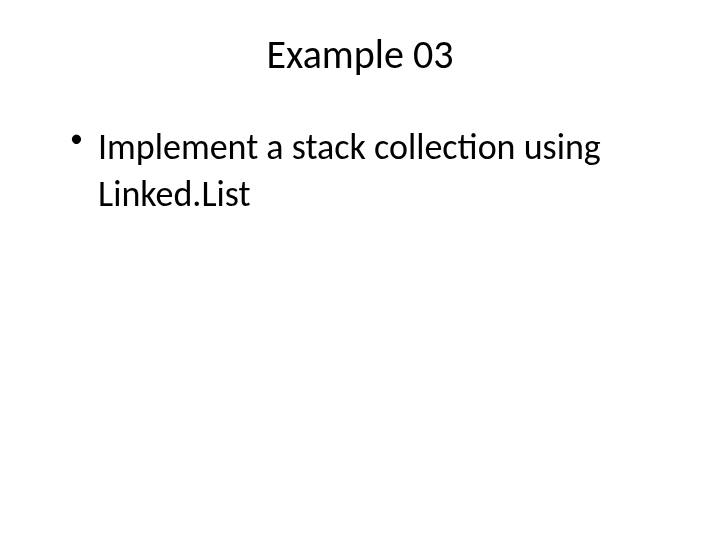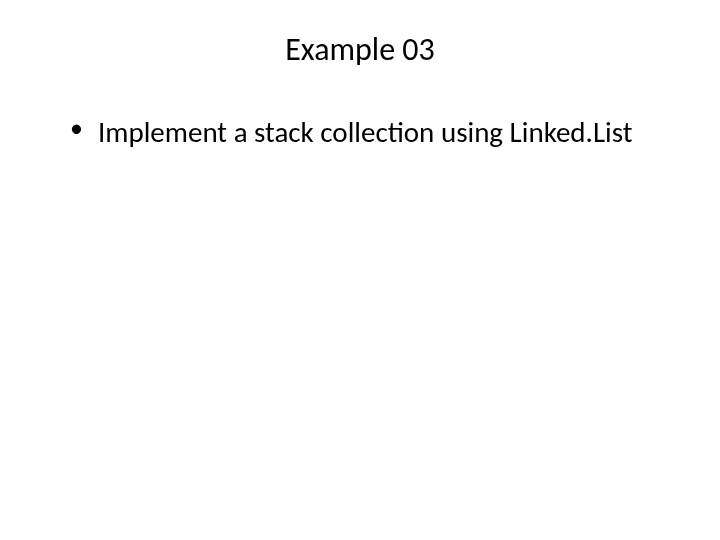--- a/index.html
+++ b/index.html
@@ -10,34 +10,34 @@
       font-family: Calibri, "Segoe UI", Arial, sans-serif;
       color: #000000;
       overflow: hidden;
     }
     .slide {
       width: 100%;
       height: 100%;
       padding: 25px 50px;
     }
     .title {
-      font-size: 32px;
+      font-size: 40px;
       font-weight: 400;
       text-align: center;
       margin-bottom: 45px;
       margin-top: 5px;
     }
     .content {
       padding-left: 20px;
     }
     .bullet-list {
       list-style: none;
     }
     .bullet-item {
-      font-size: 29px;
+      font-size: 36px;
       font-weight: 400;
       position: relative;
       padding-left: 28px;
       line-height: 1.3;
     }
     .bullet-item::before {
       content: "•";
       position: absolute;
       left: 0;
       top: -2px;

